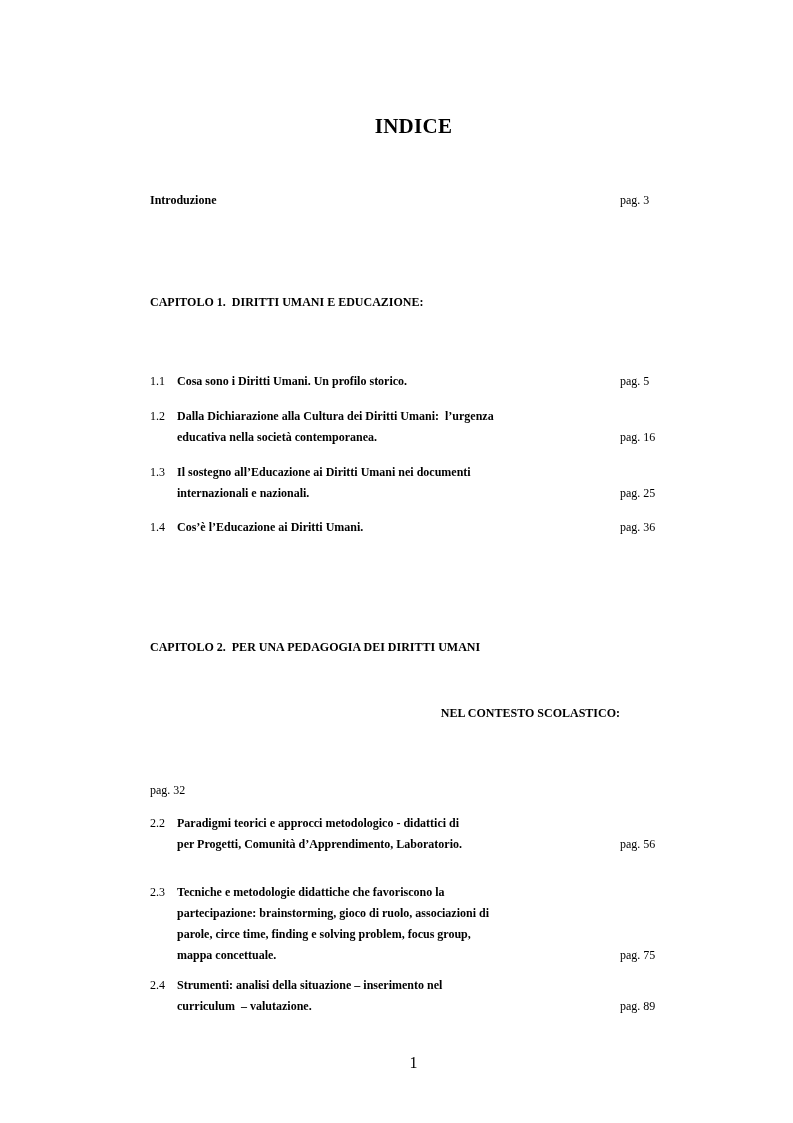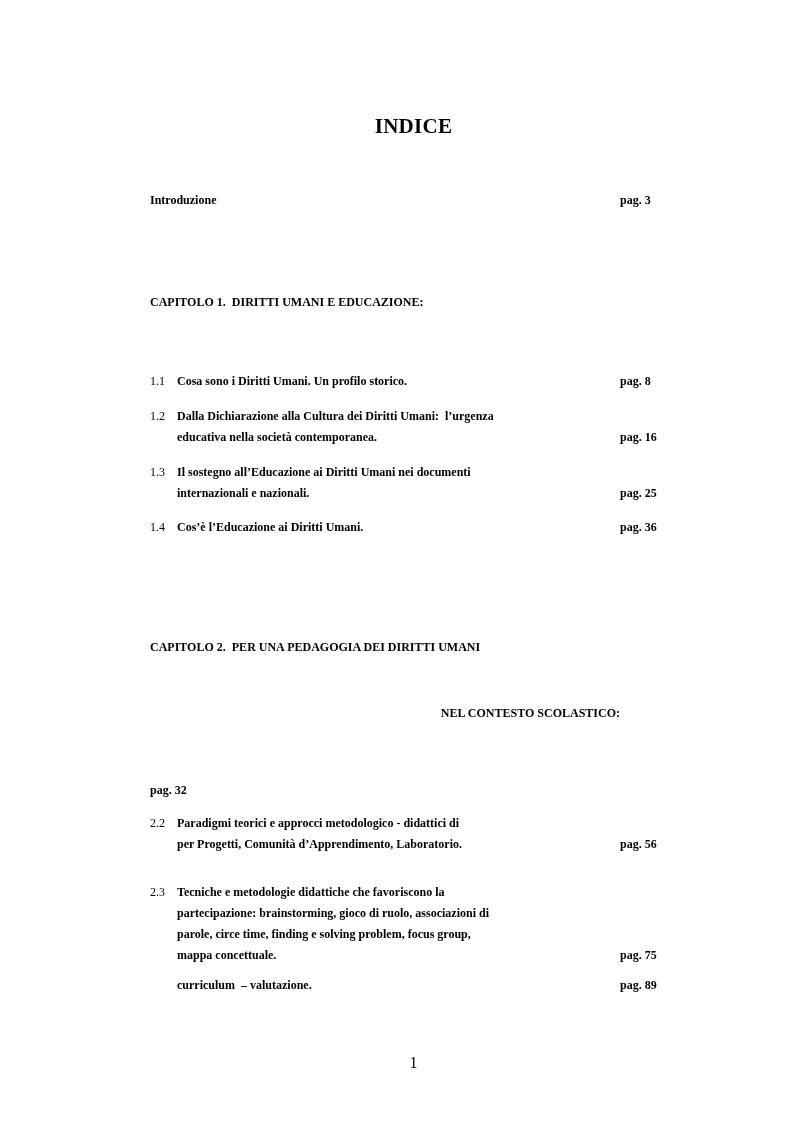--- a/index.html
+++ b/index.html
@@ -29,21 +29,21 @@
     text-align: center;
     letter-spacing: 0.3px;
   }
   .toc-row {
     display: flex;
     align-items: flex-end;
     font-size: 12px;
     line-height: 21px;
   }
   .title-cell { flex: 0 0 470px; width: 470px; }
-  .page-cell  { font-weight: bold; white-space: pre; }
+  .page-cell  { font-weight: normal; white-space: pre; }
   .line { white-space: pre; font-weight: bold; }
   .line .num {
     font-weight: normal;
     display: inline-block;
     width: 27px;
     white-space: pre;
   }
   .line.cont { padding-left: 27px; }
   .chapter-heading {
     font-weight: bold;
@@ -79,21 +79,21 @@
     </div>
 
     <div class="chapter-heading" style="margin-top:36px">
       <div class="hl1">CAPITOLO 1.  DIRITTI UMANI E EDUCAZIONE:</div>
     </div>
 
     <div class="toc-row" style="margin-top:14px">
       <div class="title-cell">
         <div class="line"><span class="num">1.1</span><span>Cosa sono i Diritti Umani. Un profilo storico.</span></div>
       </div>
-      <div class="page-cell">pag. 8</div>
+      <div class="page-cell">pag. 5</div>
     </div>
 
     <div class="toc-row" style="margin-top:14px">
       <div class="title-cell">
         <div class="line"><span class="num">1.2</span><span>Dalla Dichiarazione alla Cultura dei Diritti Umani:  l’urgenza</span></div>
         <div class="line cont">educativa nella società contemporanea.</div>
       </div>
       <div class="page-cell">pag. 16</div>
     </div>
 
@@ -134,20 +134,21 @@
         <div class="line"><span class="num">2.3</span><span>Tecniche e metodologie didattiche che favoriscono la</span></div>
         <div class="line cont">partecipazione: brainstorming, gioco di ruolo, associazioni di</div>
         <div class="line cont">parole, circe time, finding e solving problem, focus group,</div>
         <div class="line cont">mappa concettuale.</div>
       </div>
       <div class="page-cell">pag. 75</div>
     </div>
 
     <div class="toc-row" style="margin-top:9px">
       <div class="title-cell">
+        <div class="line"><span class="num">2.4</span><span>Strumenti: analisi della situazione – inserimento nel</span></div>
         <div class="line cont">curriculum  – valutazione.</div>
       </div>
       <div class="page-cell">pag. 89</div>
     </div>
 
     <div class="chapter-heading" style="margin-top:46px">
       
       
     </div>
 

